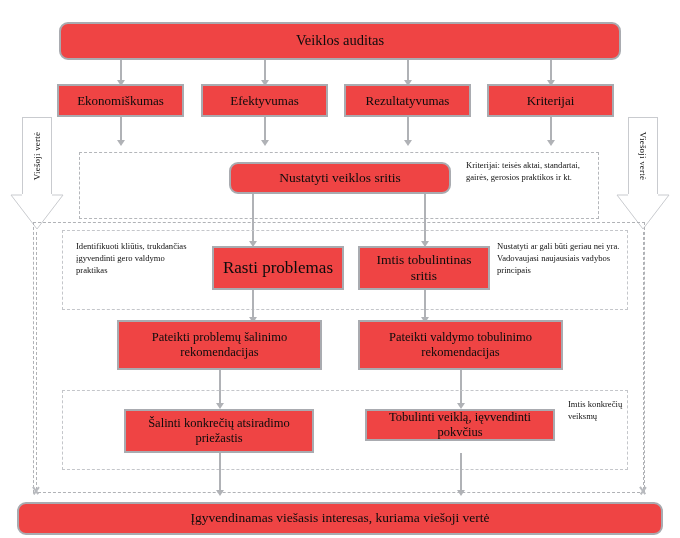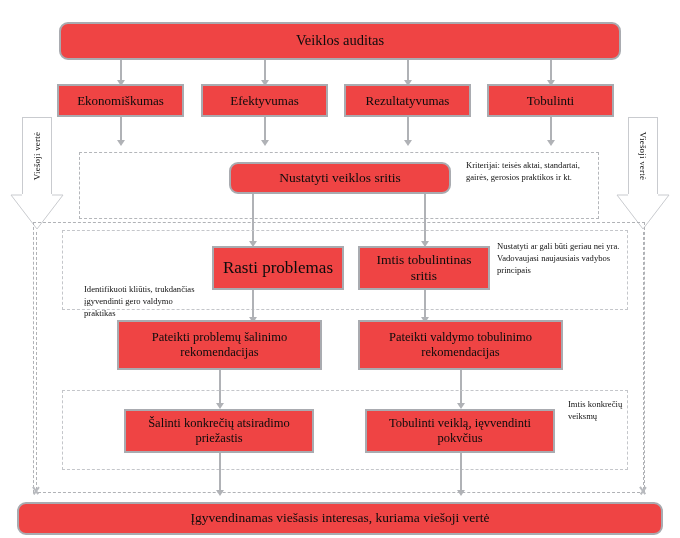--- a/index.html
+++ b/index.html
@@ -120,21 +120,21 @@
   <div class="box" style="left:57px;top:84px;width:127px;height:33px;font-size:13px;">
     <span>Ekonomiškumas</span>
   </div>
   <div class="box" style="left:201px;top:84px;width:127px;height:33px;font-size:13px;">
     <span>Efektyvumas</span>
   </div>
   <div class="box" style="left:344px;top:84px;width:127px;height:33px;font-size:13px;">
     <span>Rezultatyvumas</span>
   </div>
   <div class="box" style="left:487px;top:84px;width:127px;height:33px;font-size:13px;">
-    <span>Tobulinti</span>
+    <span>Kriterijai</span>
   </div>
 
   <div class="vline" style="left:120px;top:117px;height:24px;"></div>
   <div class="arrowhead" style="left:116.5px;top:140px;"></div>
 
   <div class="vline" style="left:264px;top:117px;height:24px;"></div>
   <div class="arrowhead" style="left:260.5px;top:140px;"></div>
 
   <div class="vline" style="left:407px;top:117px;height:24px;"></div>
   <div class="arrowhead" style="left:403.5px;top:140px;"></div>
@@ -179,21 +179,21 @@
   <div class="vline" style="left:252px;top:194px;height:48px;"></div>
   <div class="arrowhead" style="left:248.5px;top:241px;"></div>
 
   <div class="vline" style="left:424px;top:194px;height:48px;"></div>
   <div class="arrowhead" style="left:420.5px;top:241px;"></div>
 
   <div class="dashed outer" style="left:33px;top:222px;width:612px;height:271px;"></div>
 
   <div class="dashed fine" style="left:62px;top:230px;width:566px;height:80px;"></div>
 
-  <div class="note" style="left:84px;top:241px;width:115px;margin-top:43px;">Identifikuoti kliūtis, trukdančias įgyvendinti gero valdymo praktikas</div>
+  <div class="note" style="left:76px;top:241px;width:115px;">Identifikuoti kliūtis, trukdančias įgyvendinti gero valdymo praktikas</div>
 
   <div class="box" style="left:189px;top:246px;width:132px;height:44px;font-size:17px;margin-left:23px;">
     <span>Rasti problemas</span>
   </div>
 
   <div class="box" style="left:358px;top:246px;width:132px;height:44px;font-size:13.5px;padding:0 6px;">
     <span>Imtis tobulintinas sritis</span>
   </div>
 
   <div class="note" style="left:497px;top:241px;width:124px;">Nustatyti ar gali būti geriau nei yra. Vadovaujasi naujausiais vadybos principais</div>
@@ -217,21 +217,21 @@
 
   <div class="vline" style="left:460px;top:370px;height:34px;"></div>
   <div class="arrowhead" style="left:456.5px;top:403px;"></div>
 
   <div class="dashed fine" style="left:62px;top:390px;width:566px;height:80px;"></div>
 
   <div class="box" style="left:124px;top:409px;width:190px;height:44px;font-size:12.5px;padding:0 8px;">
     <span>Šalinti konkrečių atsiradimo priežastis</span>
   </div>
 
-  <div class="box" style="left:365px;top:409px;width:190px;height:44px;font-size:12.5px;padding:0 2px;">
+  <div class="box" style="left:365px;top:409px;width:190px;height:32px;font-size:12.5px;padding:0 2px;">
     <span>Tobulinti veiklą, ięvvendinti pokvčius</span>
   </div>
 
   <div class="note" style="left:568px;top:399px;width:56px;">Imtis konkrečių veiksmų</div>
 
   <div class="vline" style="left:219px;top:453px;height:38px;"></div>
   <div class="arrowhead" style="left:215.5px;top:490px;"></div>
 
   <div class="vline" style="left:460px;top:453px;height:38px;"></div>
   <div class="arrowhead" style="left:456.5px;top:490px;"></div>

